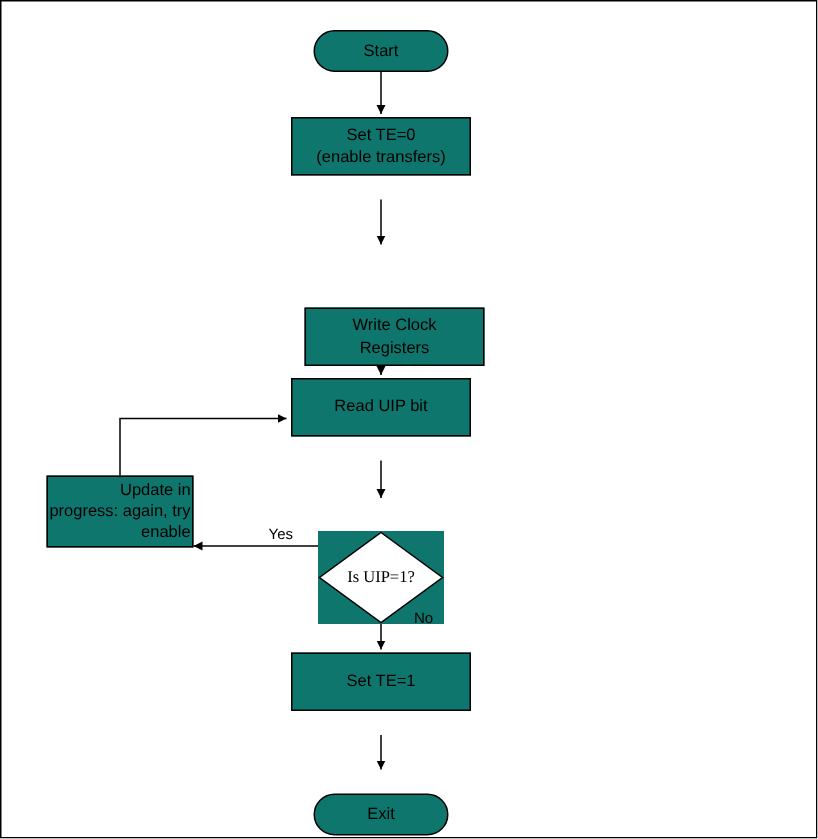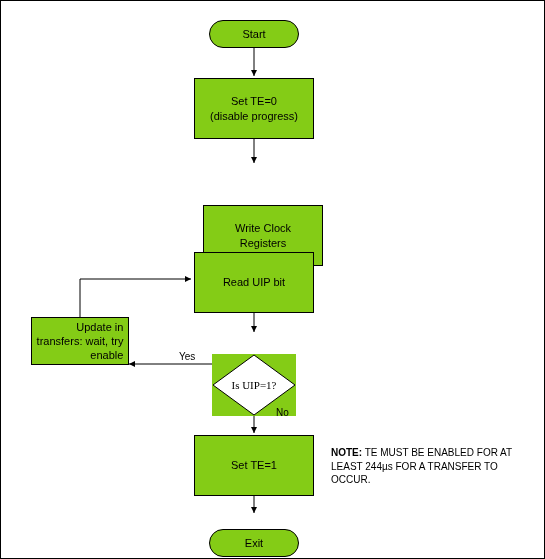--- a/index.html
+++ b/index.html
@@ -18,32 +18,32 @@
     box-sizing: border-box;
   }
   .node {
     position: absolute;
     box-sizing: border-box;
     display: flex;
     align-items: center;
     justify-content: center;
     text-align: center;
     line-height: 1.3;
-    background: #84cc16;
+    background: #0f766e;
   }
   .terminator {
     border: 1px solid #000;
     border-radius: 50px;
     height: 28px;
     width: 90px;
   }
   .process {
     border: 1px solid #000;
     width: 120px;
-    height: 61px;
+    height: 39px;
   }
   .process.small {
     width: 98px;
     height: 48px;
     text-align: right;
   }
   .decision {
     width: 84px;
     height: 62px;
   }
@@ -109,39 +109,39 @@
     <polyline points="79,316 79,278 190,278" fill="none" stroke="#000" stroke-width="1" marker-end="url(#arrowhead)"></polyline>
   </svg>
 
   <div class="node terminator" style="left:208px; top:19px;">
     <span>Start</span>
   </div>
 
   <div class="node process" style="left:193px; top:77px;">
     <div>
       <div>Set TE=0</div>
-      <div>(disable progress)</div>
+      <div>(enable transfers)</div>
     </div>
   </div>
 
   <div class="node process" style="left:202px; top:164px;margin-top:40px;">
     <div>
       <div>Write Clock</div>
       <div>Registers</div>
     </div>
   </div>
 
   <div class="node process" style="left:193px; top:251px;">
     <span>Read UIP bit</span>
   </div>
 
   <div class="node process small" style="left:30px; top:316px;">
     <div>
       <div>Update in</div>
-      <div>transfers: wait, try</div>
+      <div>progress: again, try</div>
       <div>enable</div>
     </div>
   </div>
 
   <div class="node decision" style="left:211px; top:353px;font-family:Liberation Serif, serif;">
     <svg class="decision-shape" viewBox="0 0 84 62">
       <polygon points="42,1 83,31 42,61 1,31" fill="#fff" stroke="#000" stroke-width="1"></polygon>
     </svg>
     <span class="decision-label">Is UIP=1?</span>
   </div>
@@ -152,17 +152,14 @@
   <div class="node process" style="left:193px; top:434px;text-align:right;">
     <div>
       <div>Set TE=1</div>
     </div>
   </div>
 
   <div class="node terminator" style="left:208px; top:528px;">
     <span>Exit</span>
   </div>
 
-  <div class="note" style="left:330px; top:445px;">
-    <b>NOTE:</b><span> TE MUST BE ENABLED FOR AT LEAST 244µs FOR A TRANSFER TO OCCUR.</span>
-  </div>
 
 </div>
 
 </body></html>

